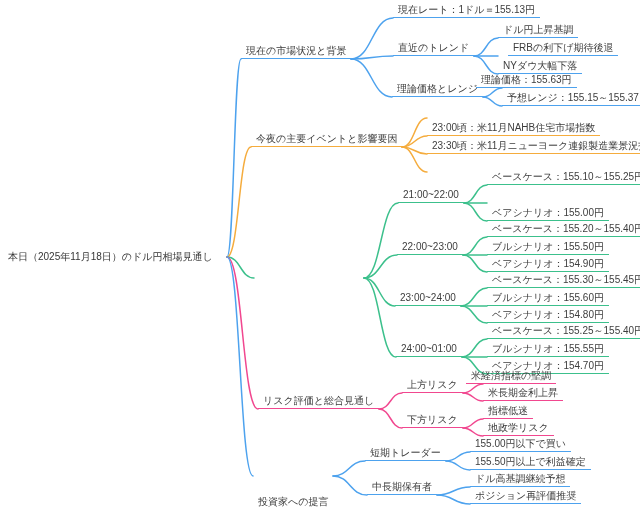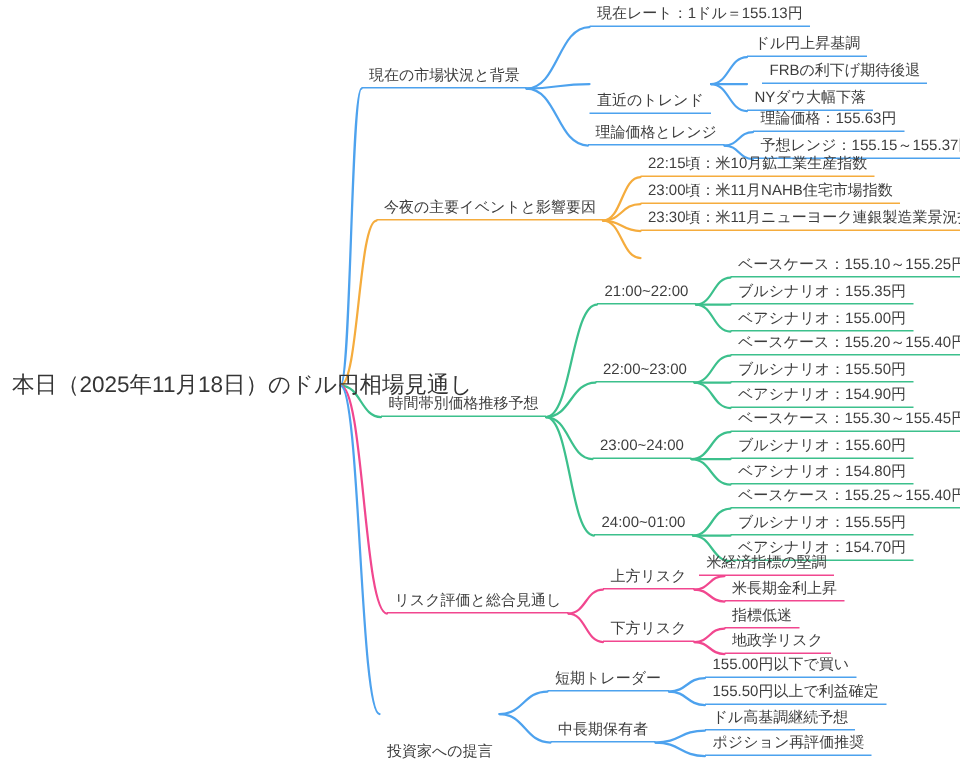--- a/index.html
+++ b/index.html
@@ -18,21 +18,21 @@
     line-height:13px;
     height:13px;
     padding:0 5px 1px 5px;
     border-bottom:1.5px solid transparent;
     white-space:nowrap;
     color:#3d3d3d;
     cursor:pointer;
   }
   .root{
     border-bottom:none;
-    font-size:15px;
+    font-size:10px;
     height:16px;
     line-height:16px;
     padding:0 4px;
     color:#353535;
   }
 </style>
 </head>
 <body>
 
 <div id="mindmap">
@@ -81,37 +81,34 @@
       <path d="M446,461 C458,461 458,470 470,470" fill="none" stroke="#4da2ee" stroke-width="1.5" stroke-linecap="round"></path>
       <path d="M333,476 C350,476 350,495 367,495" fill="none" stroke="#4da2ee" stroke-width="1.5" stroke-linecap="round"></path>
       <path d="M437,495 C453.5,495 453.5,487 470,487" fill="none" stroke="#4da2ee" stroke-width="1.5" stroke-linecap="round"></path>
       <path d="M437,495 C453.5,495 453.5,504 470,504" fill="none" stroke="#4da2ee" stroke-width="1.5" stroke-linecap="round"></path>
     </svg>
 
   <div class="node root" id="r" style="left:4px;top:249px;">本日（2025年11月18日）のドル円相場見通し</div>
 
   <div class="node" id="b1" style="left: 241px; top: 44px; border-bottom-color: rgb(77, 162, 238);">現在の市場状況と背景</div>
   <div class="node" id="b1a" style="left: 393px; top: 3px; border-bottom-color: rgb(77, 162, 238);">現在レート：1ドル＝155.13円</div>
-  <div class="node" id="b1b" style="left: 393px; top: 41px; border-bottom-color: rgb(77, 162, 238); margin-top: 20px;">直近のトレンド</div>
+  <div class="node" id="b1b" style="left: 393px; top: 41px; border-bottom-color: rgb(77, 162, 238);">直近のトレンド</div>
   <div class="node" id="b1b1" style="left: 498px; top: 23px; border-bottom-color: rgb(77, 162, 238);">ドル円上昇基調</div>
   <div class="node" id="b1b2" style="left: 498px; top: 41px; border-bottom-color: rgb(77, 162, 238); margin-left: 10px;">FRBの利下げ期待後退</div>
   <div class="node" id="b1b3" style="left: 498px; top: 59px; border-bottom-color: rgb(77, 162, 238);">NYダウ大幅下落</div>
   <div class="node" id="b1c" style="left: 392px; top: 82px; border-bottom-color: rgb(77, 162, 238);">理論価格とレンジ</div>
-  <div class="node" id="b1c1" style="left: 502px; top: 73px; border-bottom-color: rgb(77, 162, 238);">理論価格：155.63円</div>
+  <div class="node" id="b1c1" style="left: 476px; top: 73px; border-bottom-color: rgb(77, 162, 238);">理論価格：155.63円</div>
   <div class="node" id="b1c2" style="left: 502px; top: 91px; border-bottom-color: rgb(77, 162, 238);">予想レンジ：155.15～155.37円</div>
 
   <div class="node" id="b2" style="left: 251px; top: 132px; border-bottom-color: rgb(245, 172, 61);">今夜の主要イベントと影響要因</div>
-  <div class="node" id="b2a" style="left: 427px; top: 103px; border-bottom-color: rgb(245, 172, 61);">22:15頃：米10月鉱工業生産指数</div>
   <div class="node" id="b2b" style="left: 427px; top: 121px; border-bottom-color: rgb(245, 172, 61);">23:00頃：米11月NAHB住宅市場指数</div>
   <div class="node" id="b2c" style="left: 427px; top: 139px; border-bottom-color: rgb(245, 172, 61);">23:30頃：米11月ニューヨーク連銀製造業景況指数</div>
 
-  <div class="node" id="b3" style="left: 254px; top: 263px; border-bottom-color: rgb(60, 192, 140);">時間帯別価格推移予想</div>
   <div class="node" id="b3a" style="left: 398px; top: 188px; border-bottom-color: rgb(60, 192, 140);">21:00~22:00</div>
   <div class="node" id="b3a1" style="left: 487px; top: 170px; border-bottom-color: rgb(60, 192, 140);">ベースケース：155.10～155.25円</div>
-  <div class="node" id="b3a2" style="left: 487px; top: 188px; border-bottom-color: rgb(60, 192, 140);">ブルシナリオ：155.35円</div>
   <div class="node" id="b3a3" style="left: 487px; top: 206px; border-bottom-color: rgb(60, 192, 140);">ベアシナリオ：155.00円</div>
   <div class="node" id="b3b" style="left: 397px; top: 240px; border-bottom-color: rgb(60, 192, 140);">22:00~23:00</div>
   <div class="node" id="b3b1" style="left: 487px; top: 222px; border-bottom-color: rgb(60, 192, 140);">ベースケース：155.20～155.40円</div>
   <div class="node" id="b3b2" style="left: 487px; top: 240px; border-bottom-color: rgb(60, 192, 140);">ブルシナリオ：155.50円</div>
   <div class="node" id="b3b3" style="left: 487px; top: 257px; border-bottom-color: rgb(60, 192, 140);">ベアシナリオ：154.90円</div>
   <div class="node" id="b3c" style="left: 395px; top: 291px; border-bottom-color: rgb(60, 192, 140);">23:00~24:00</div>
   <div class="node" id="b3c1" style="left: 487px; top: 273px; border-bottom-color: rgb(60, 192, 140);">ベースケース：155.30～155.45円</div>
   <div class="node" id="b3c2" style="left: 487px; top: 291px; border-bottom-color: rgb(60, 192, 140);">ブルシナリオ：155.60円</div>
   <div class="node" id="b3c3" style="left: 487px; top: 308px; border-bottom-color: rgb(60, 192, 140);">ベアシナリオ：154.80円</div>
   <div class="node" id="b3d" style="left: 396px; top: 342px; border-bottom-color: rgb(60, 192, 140);">24:00~01:00</div>

